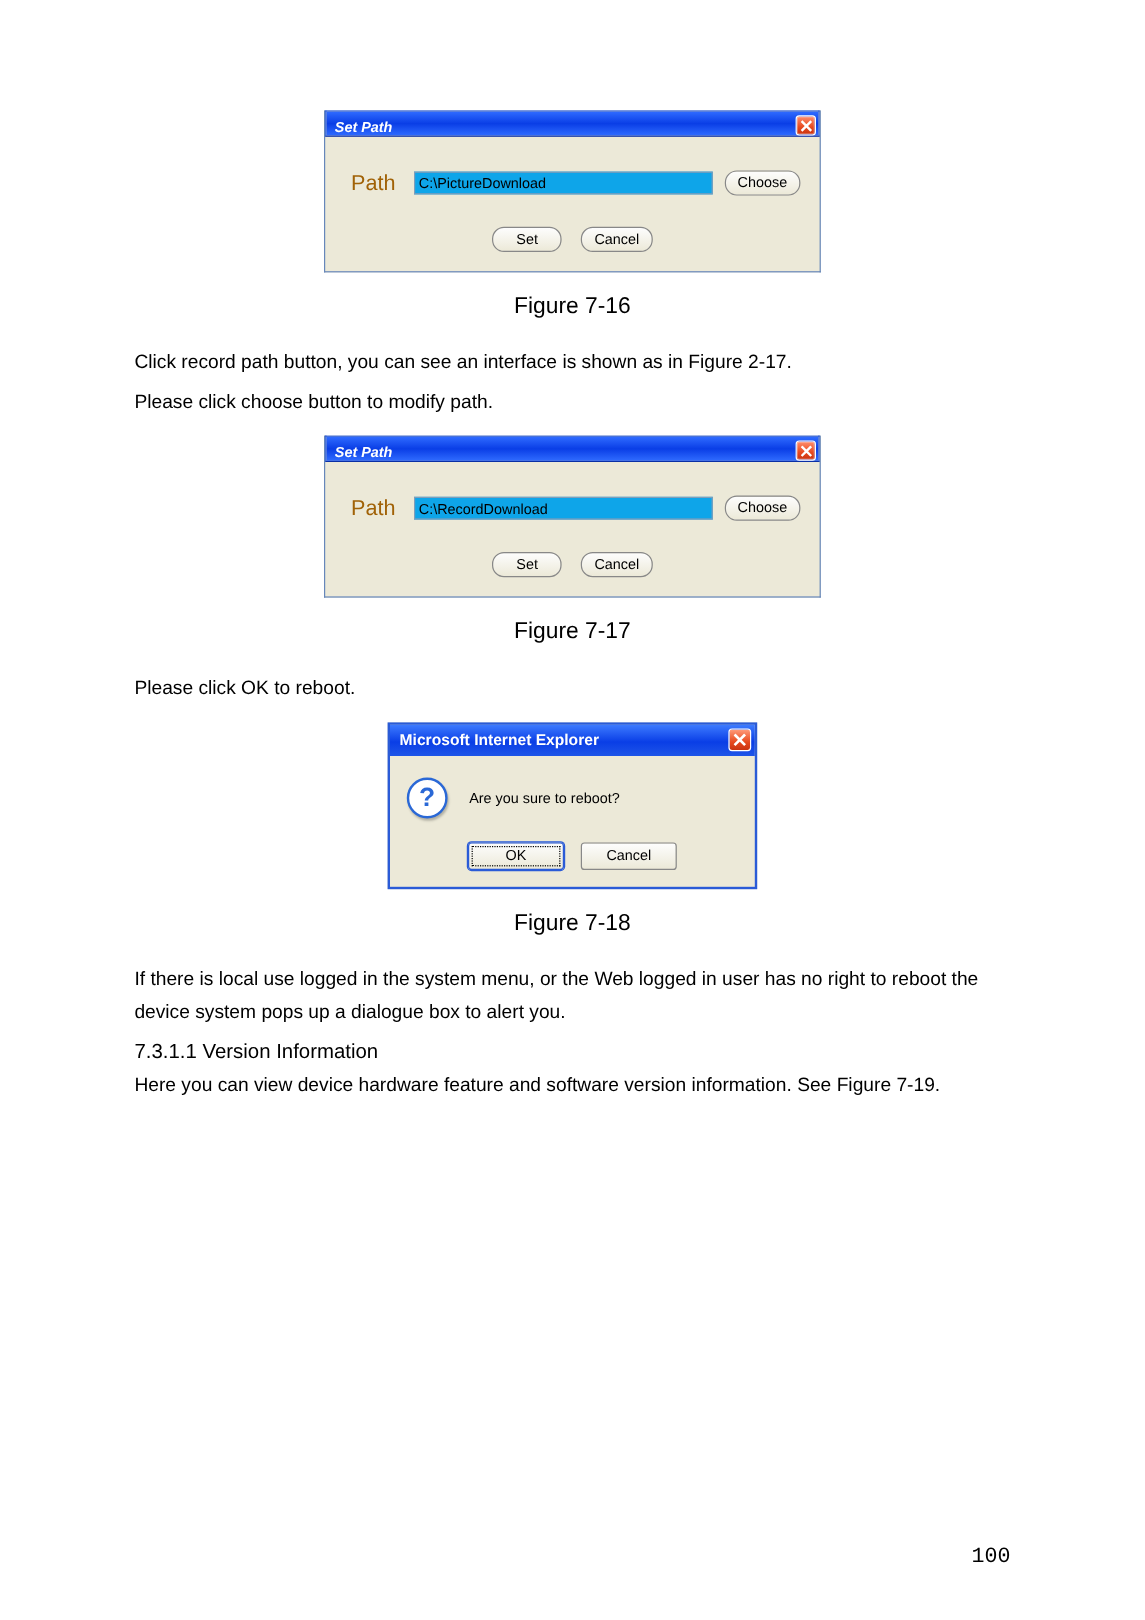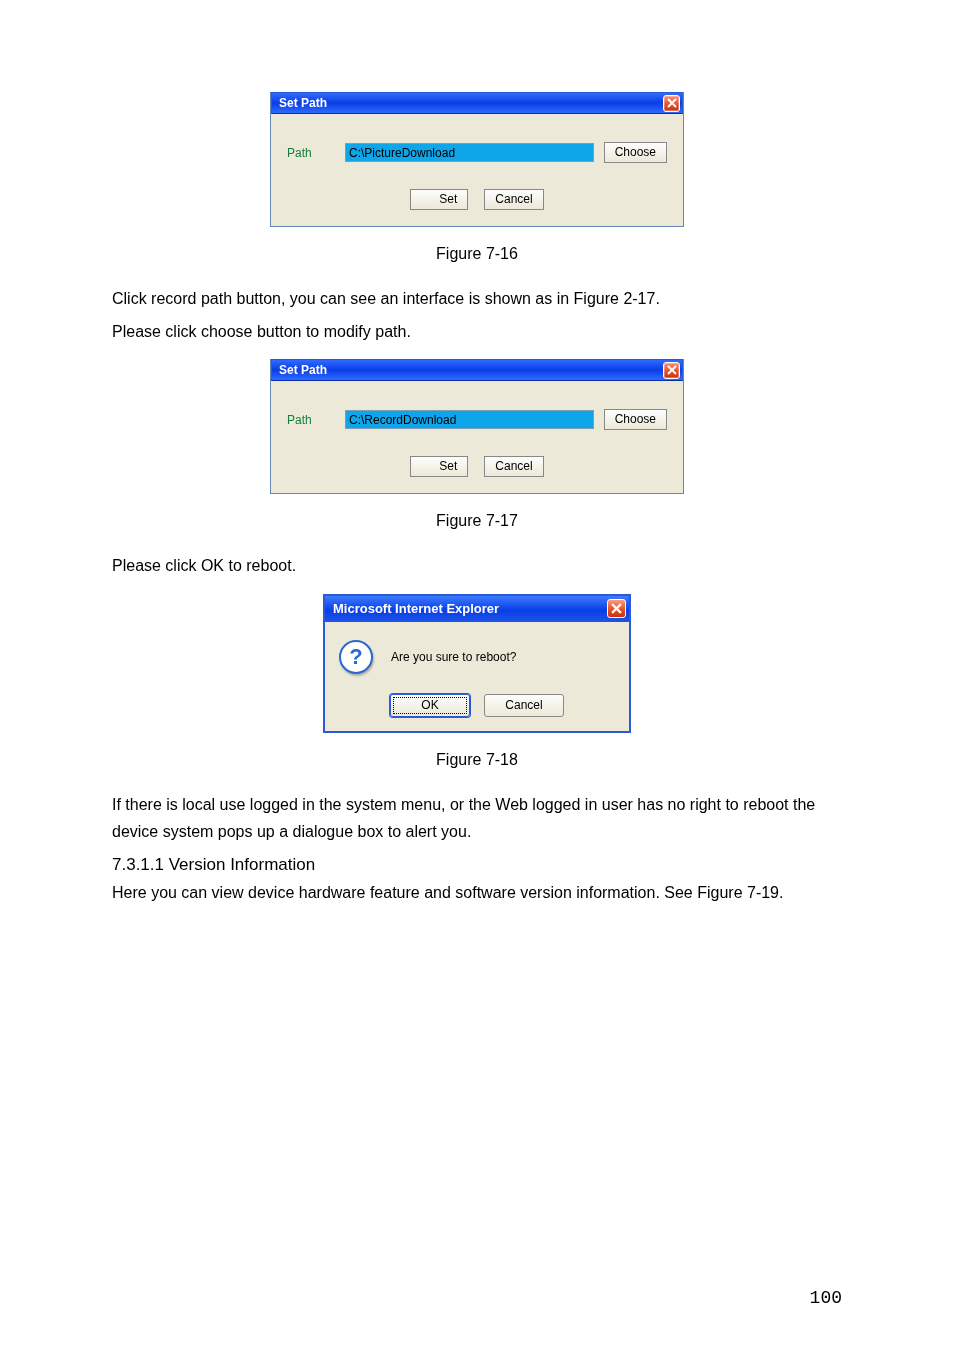--- a/index.html
+++ b/index.html
@@ -11,21 +11,21 @@
     color: #000;
     background: #fff;
     position: relative;
   }
   .page {
     padding: 92px 112px 0 112px;
   }
   .fig-wrap { text-align: center; }
   .caption {
     text-align: center;
-    font-size: 16px;
+    font-size: 19px;
     margin: 18px 0 22px 0;
   }
   .body-text {
     font-size: 16px;
     line-height: 1.7;
     margin: 0 0 6px 0;
   }
   .h2 {
     font-size: 22px;
     font-weight: bold;
@@ -53,61 +53,61 @@
     border-top: none;
     font-family: "SimSun","NSimSun","MS Sans Serif",sans-serif;
   }
   .dlg-title {
     height: 22px;
     background: linear-gradient(to bottom,#2f6bff 0%,#0a3ee6 50%,#2f6bff 100%);
     color: #fff;
     font-size: 12px;
     font-weight: bold;
     display: flex;
-    align-items: center;
+    align-items: flex-end;
     padding: 0 2px 0 7px;
     border: 1px solid #2a5bd7;
     border-bottom: 1px solid #0a2fa5;
+    font-style: italic;
   }
   .dlg-title .spacer { flex: 1; }
   .dlg-title .closebtn {
     width: 17px; height: 17px;
     background: linear-gradient(to bottom,#ff8e6d,#e74a1f 60%,#c93310);
     border: 1px solid #fff;
     border-radius: 3px;
     display:flex;align-items:center;justify-content:center;
     box-shadow: inset 0 0 0 1px rgba(255,255,255,.3);
   }
   .dlg-title .closebtn svg { width:10px;height:10px; }
   .dlg-body {
     padding: 28px 16px 16px 16px;
   }
   .row { display:flex; align-items:center; gap:10px; }
-  .lbl { font-size: 12px; width: 48px; text-align: left; color:#15803d; }
+  .lbl { font-size: 18px; width: 48px; text-align: center; color:#a16207; }
   .txt {
     flex: 1;
     height: 19px;
     border: 1px solid #7f9db9;
     background:#0ea5e9;
     font-size: 12px;
     padding: 1px 3px;
     font-family: inherit;
   }
   .btn {
     height: 21px;
     min-width: 58px;
     padding: 0 10px;
     font-size: 12px;
     background: linear-gradient(to bottom,#fdfdfd,#ece9d8);
     border: 1px solid #888;
-    border-radius: 0;
+    border-radius: 10px;
     font-family: inherit;
     cursor: default;
     line-height: 17px;
-    text-align: right;
   }
   .btnrow {
     display:flex; gap:16px; justify-content:center;
     margin-top: 26px;
   }
 
   
   .ie {
     width: 308px;
     margin: 0 auto;

